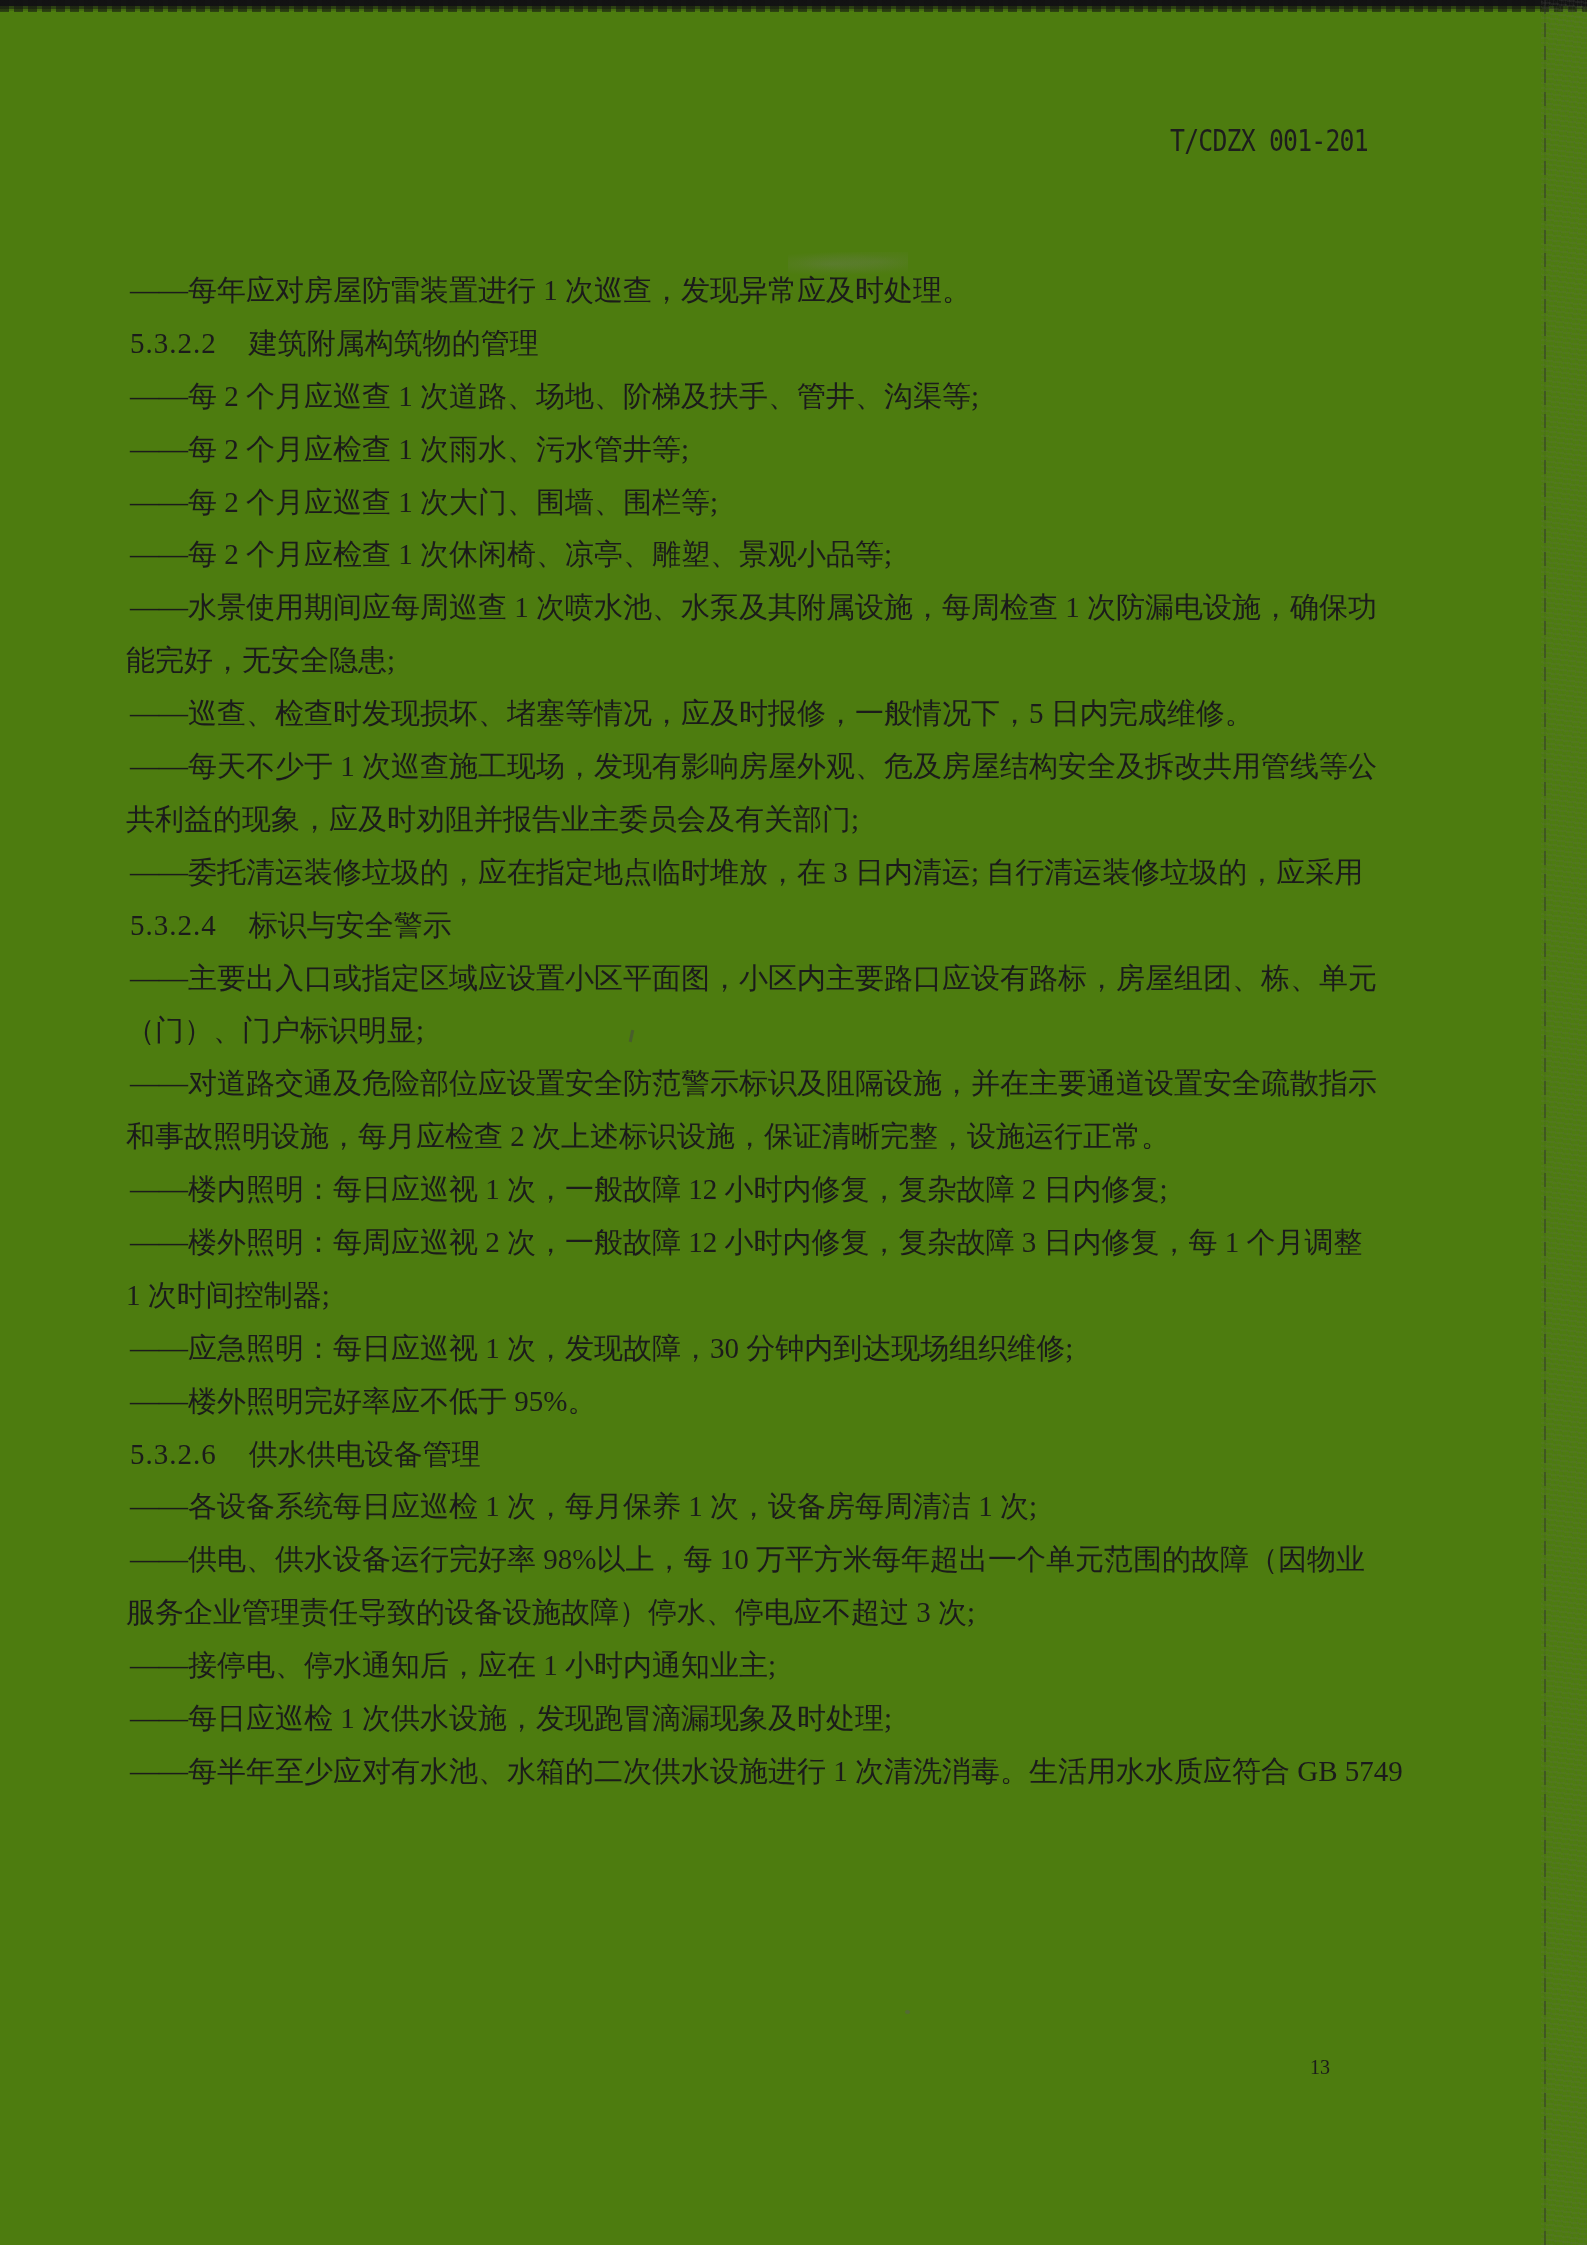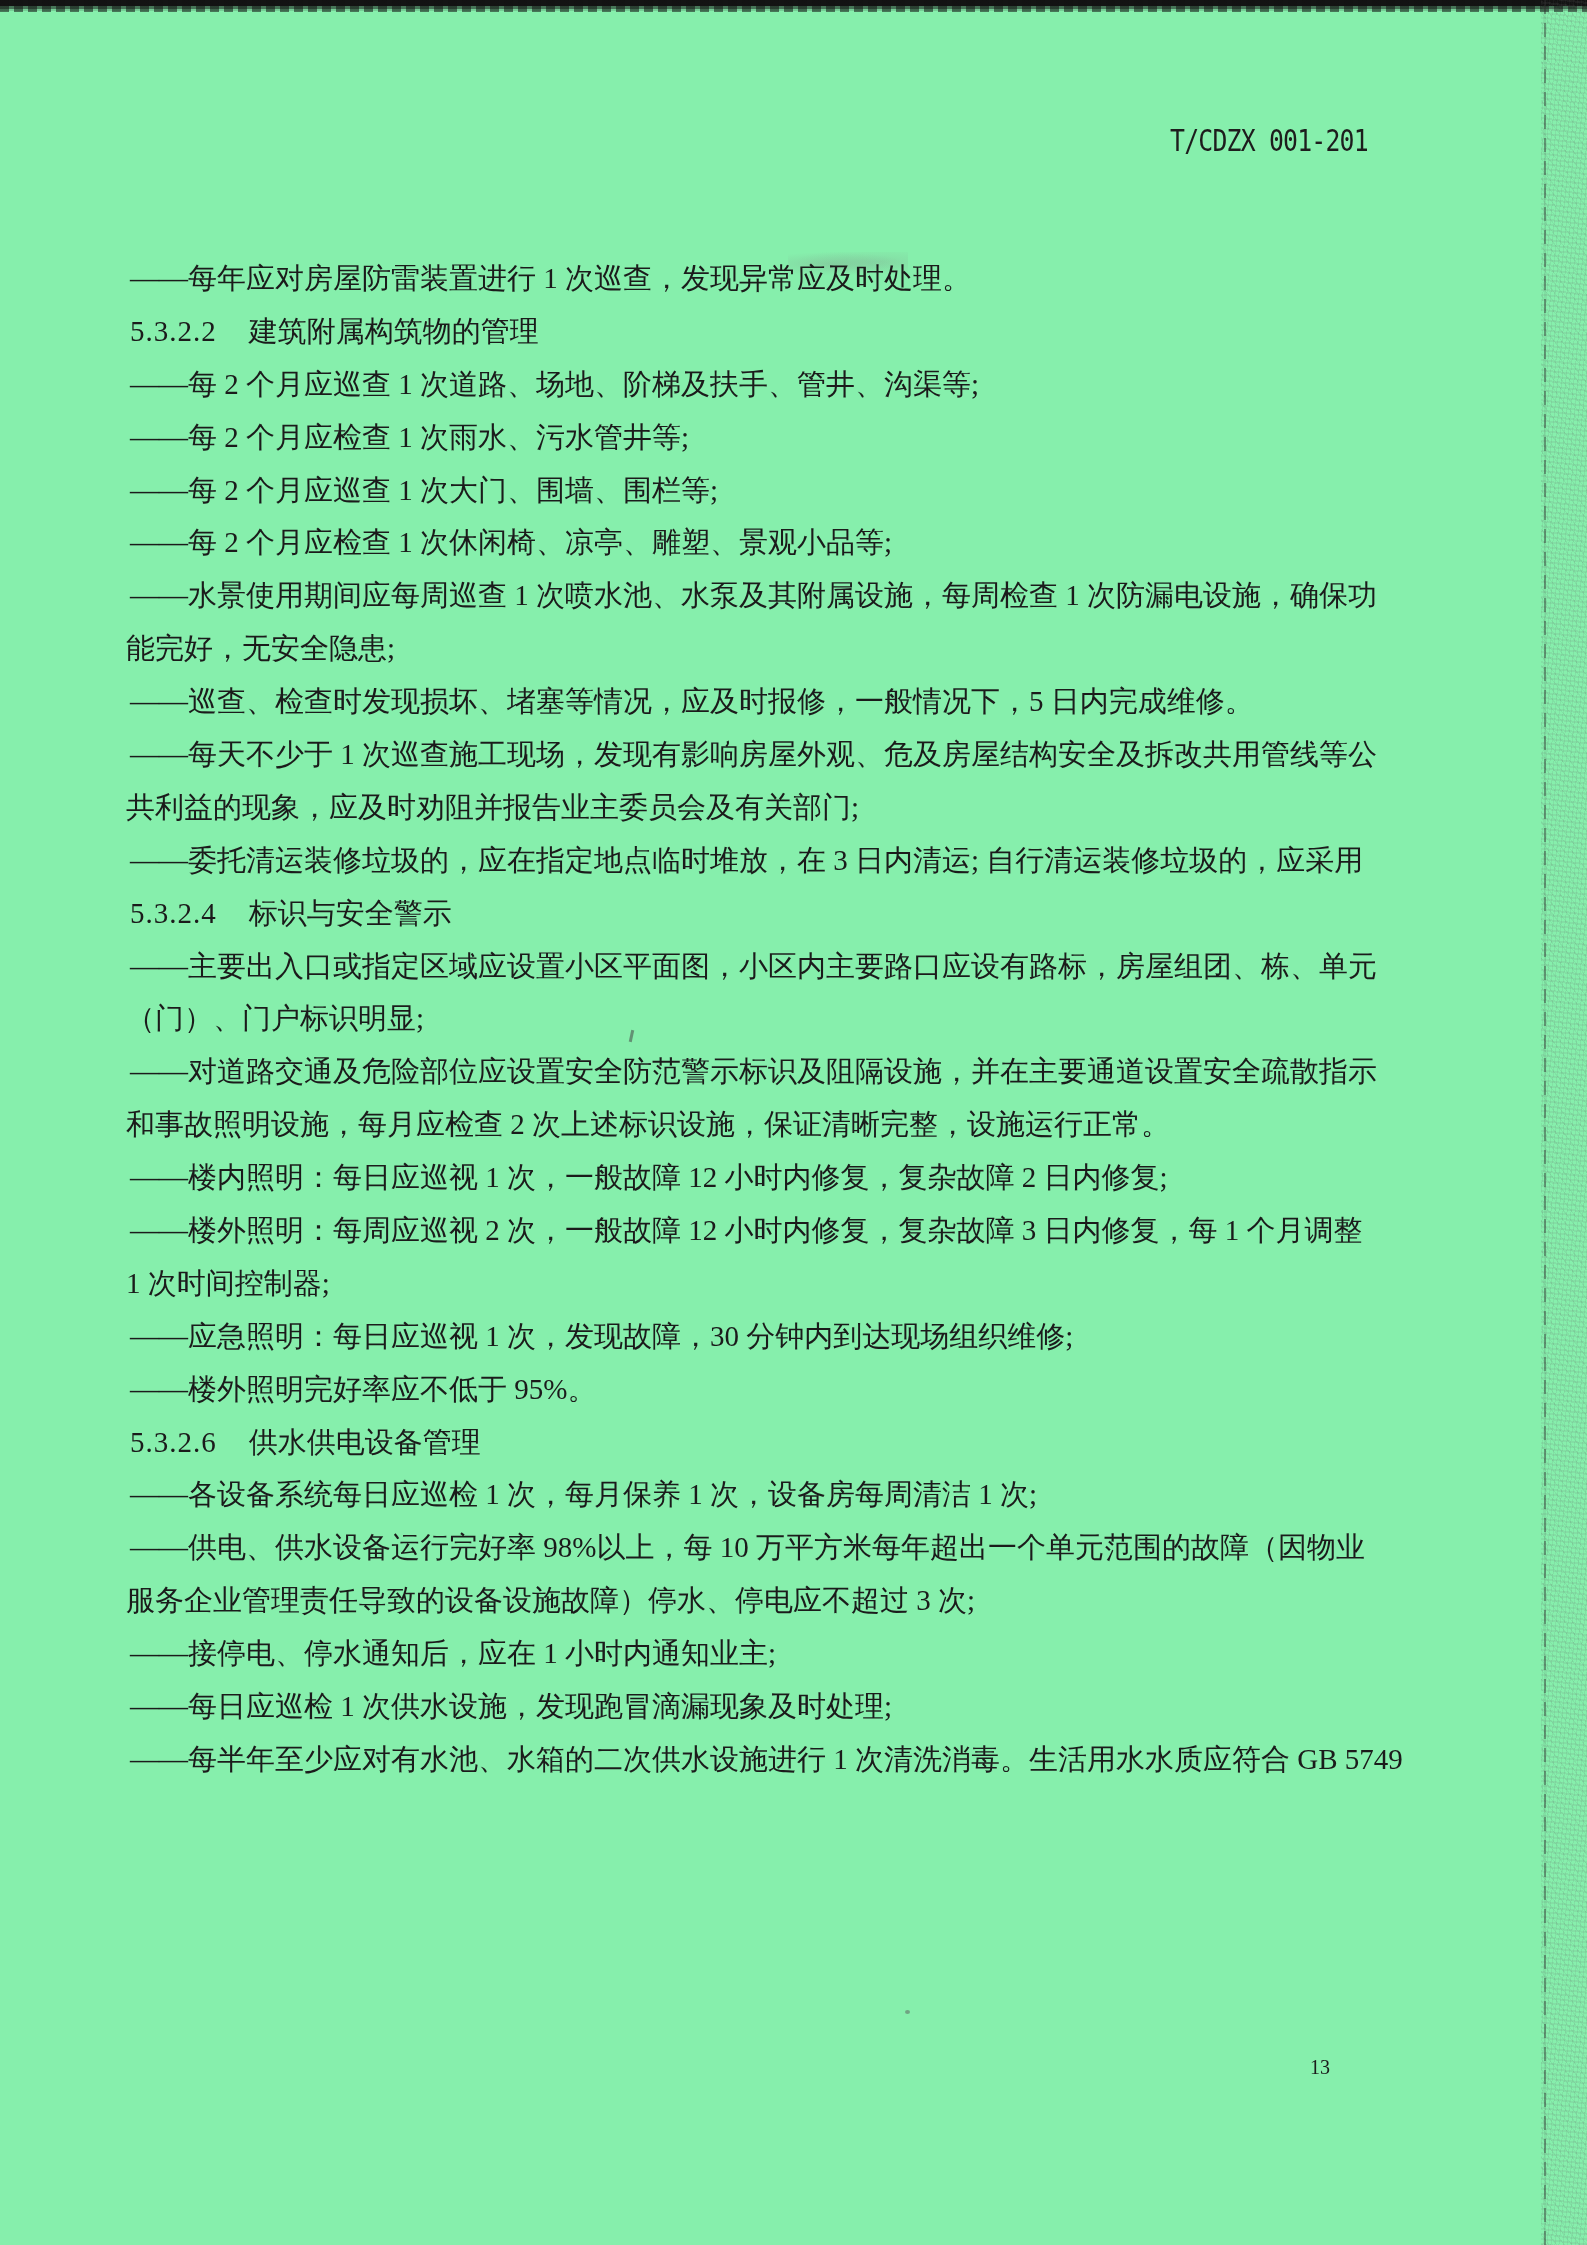--- a/index.html
+++ b/index.html
@@ -4,21 +4,21 @@
 <style>
   html, body { margin: 0; padding: 0; }
   body {
     width: 1587px; height: 2245px;
     background: #ffffff;
     font-family: "Liberation Serif", "DejaVu Serif", serif;
   }
   .page {
     position: relative;
     width: 1587px; height: 2245px;
-    background: #86efac;
+    background: #4d7c0f;
     overflow: hidden;
   }
   
   .scan-top-edge {
     position: absolute; top: 0; left: 0; width: 100%; height: 14px;
     background:
       repeating-linear-gradient(90deg, rgba(18,18,18,.55) 0 9px, rgba(18,18,18,0) 9px 14px),
       linear-gradient(to bottom, #141414 0 6px, rgba(20,20,20,.55) 6px 9px, rgba(20,20,20,.15) 9px 11px, rgba(20,20,20,0) 11px);
     background-size: 100% 12px, 100% 14px;
     background-repeat: no-repeat;
@@ -49,21 +49,21 @@
 
   .doc-code {
     position: absolute; left: 1170px; top: 122px;
     font-family: "DejaVu Sans Mono", "Liberation Mono", monospace;
     font-size: 31px; color: #1d1d1d; letter-spacing: -1px;
     transform: scaleX(0.80); transform-origin: left center;
     white-space: pre;
   }
 
   .content {
-    position: absolute; left: 130px; top: 252px; width: 1400px;
+    position: absolute; left: 130px; top: 264px; width: 1400px;
     color: #1b1b1b;
   }
   .line {
     height: 52.9px; line-height: 52.9px;
     font-size: 29px; white-space: pre;
     font-family: "Liberation Serif", "DejaVu Serif", serif;
   }
   .line.heading .sec-num {
     font-family: "Liberation Serif", "DejaVu Serif", serif;
     letter-spacing: 1px; margin-right: 32px;

